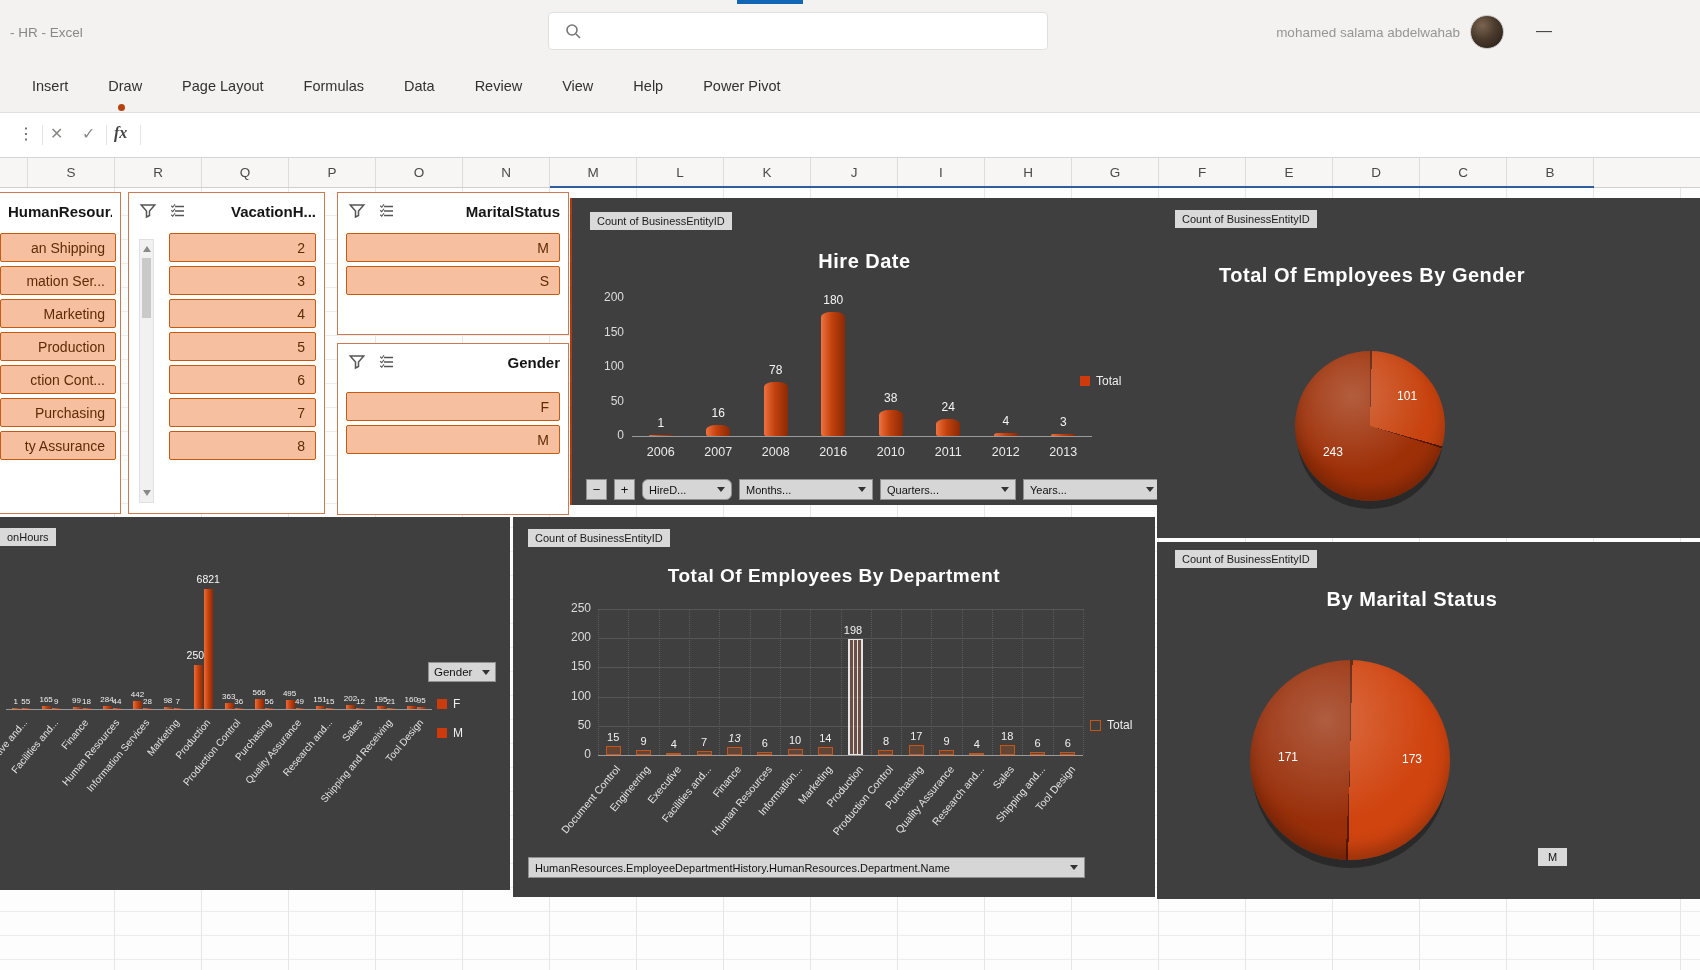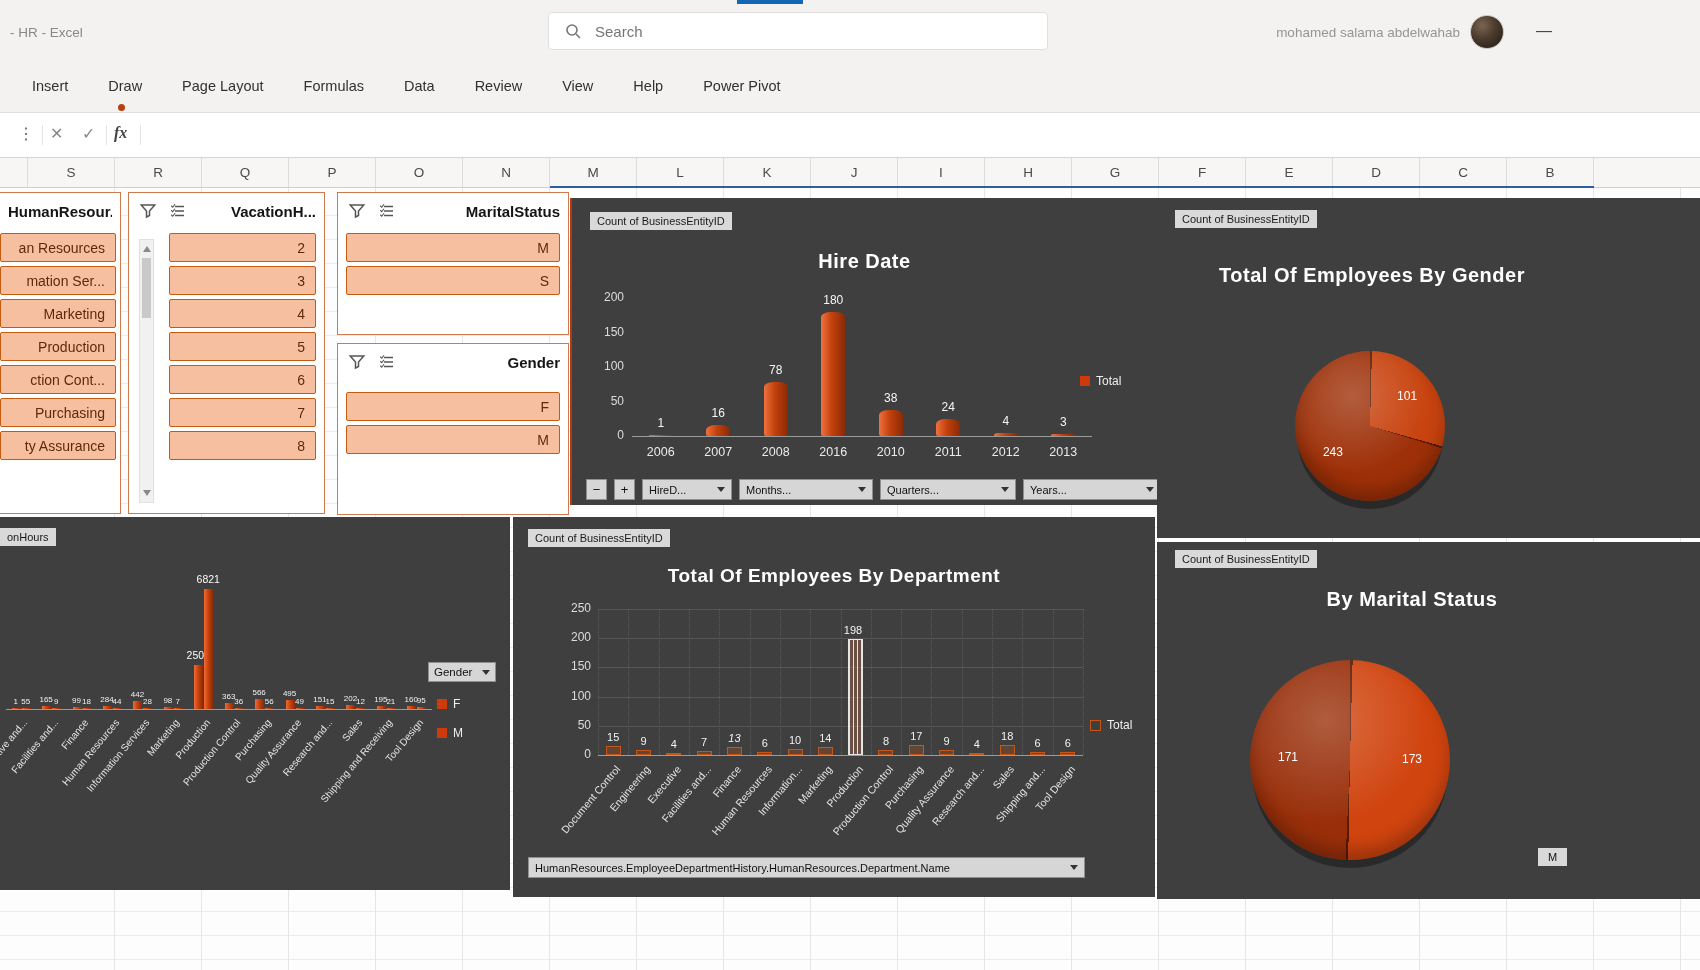--- a/index.html
+++ b/index.html
@@ -140,21 +140,20 @@
 <div id="sheet"></div>
 
 <div id="titlebar">
   <div id="top-accent"></div>
   <div id="app-title">- HR - Excel</div>
   <div id="search-box">
     <svg width="16" height="16" viewBox="0 0 16 16">
       <circle cx="7" cy="7" r="5" fill="none" stroke="#767676" stroke-width="1.6"></circle>
       <line x1="11" y1="11" x2="15" y2="15" stroke="#767676" stroke-width="1.6"></line>
     </svg>
-    <input id="search-input" placeholder="Search" style="">
   </div>
   <div id="user-name">mohamed salama abdelwahab</div>
   <div id="avatar"></div>
   <div id="min-btn">—</div>
 </div>
 
 <div id="ribbon">
   <div id="ribbon-tabs">
       <div class="rtab">Insert</div>
       <div class="rtab">Draw</div>
@@ -201,21 +200,21 @@
     <div class="col-cell">B</div>
     <div class="col-cell tail"></div>
   </div>
 <div id="header-underline"></div>
 
 <div id="slicer-0" class="slicer">
   <div class="slicer-header">
     <div class="slicer-title">HumanResour...</div>
   </div>
   <div class="slicer-items">
-      <div class="slicer-item">an Resources</div>
+      <div class="slicer-item">an Shipping</div>
       <div class="slicer-item">mation Ser...</div>
       <div class="slicer-item">Marketing</div>
       <div class="slicer-item">Production</div>
       <div class="slicer-item">ction Cont...</div>
       <div class="slicer-item">Purchasing</div>
       <div class="slicer-item">ty Assurance</div>
     </div>
 </div>
 
 <div id="slicer-1" class="slicer">
@@ -320,21 +319,21 @@
       <div class="bar-label" style="left: 409.25px; bottom: 7.07px; width: 44px;">3</div>
       <div class="xcat" style="left: 403.25px; top: 147px; width: 56px;">2013</div>
     </div>
   <div class="legend" style="left:508px;top:176px">
     <span class="lg-box-fill"></span>
     <span>Total</span>
   </div>
   <div id="hire-pivots">
       <div class="pvt-sm">−</div>
       <div class="pvt-sm">+</div>
-      <div class="pvt-btn" style="width: 90px;">
+      <div class="pvt-btn" style="width: 90px; border-radius: 6px;">
         <span>HireD...</span>
         <span class="caret"></span>
       </div>
       <div class="pvt-btn" style="width: 134px;">
         <span>Months...</span>
         <span class="caret"></span>
       </div>
       <div class="pvt-btn" style="width: 136px;">
         <span>Quarters...</span>
         <span class="caret"></span>

